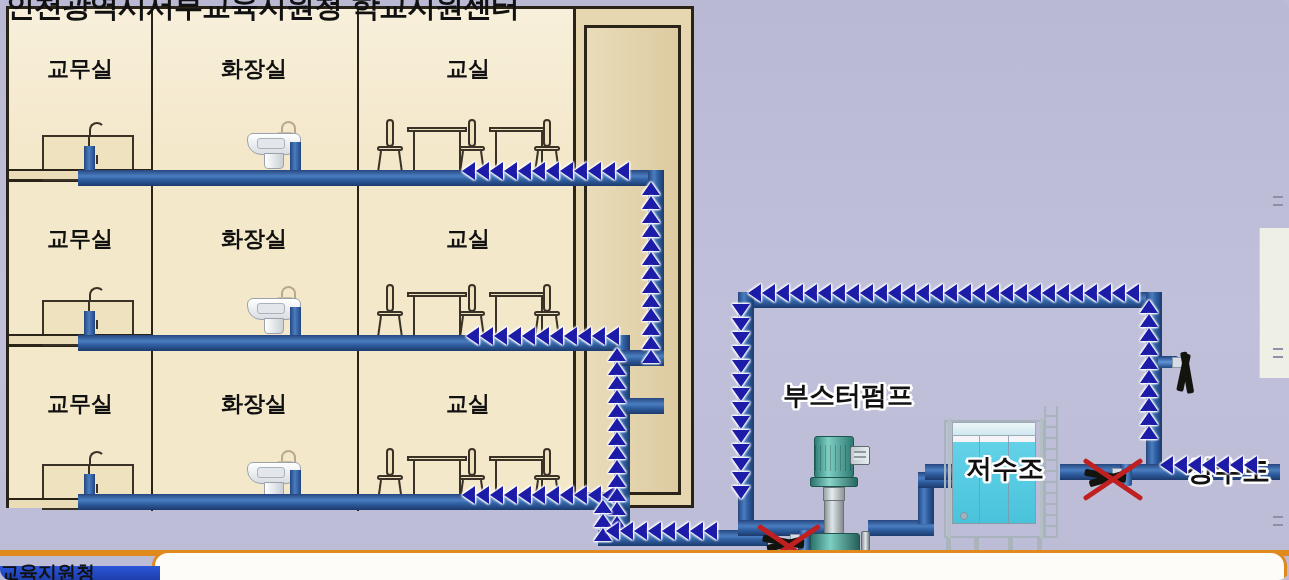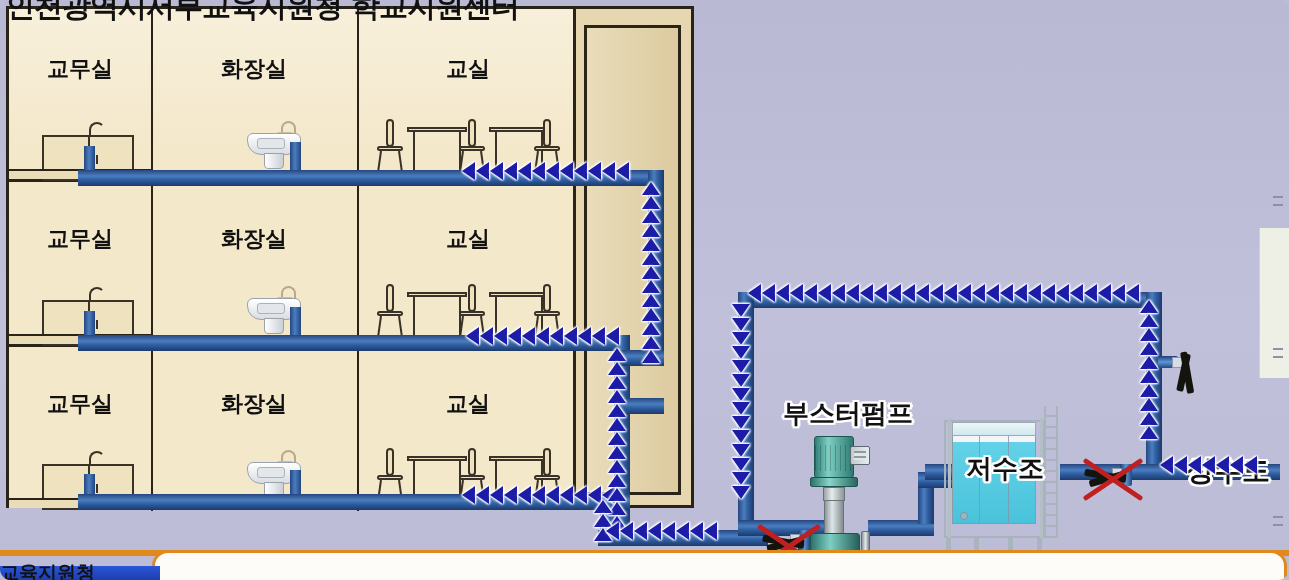--- a/index.html
+++ b/index.html
@@ -844,21 +844,21 @@
   <div class="arrows h" style="left:1160px; top:456px;">
     <i class="chev left"></i>
       <i class="chev left"></i>
       <i class="chev left"></i>
       <i class="chev left"></i>
     <i class="chev left"></i>
       <i class="chev left"></i>
       <i class="chev left"></i>
   </div>
 
-  <div class="outline-label" style="left:783px; top:396px;">부스터펌프</div>
+  <div class="outline-label" style="left:783px; top:378px;">부스터펌프</div>
   <div class="outline-label" style="left:966px; top:451px; z-index:28;">저수조</div>
   <div class="outline-label" style="left:1186px; top:452px; font-size:28px; z-index:19; color:#111;">상수도</div>
 
   <div class="pump" style="left:800px; top:436px; width:72px; height:124px;">
     <div class="motor"></div>
     <div class="jbox"></div>
     <div class="cap"></div>
     <div class="coupl"></div>
     <div class="stack"></div>
     <div class="base"></div>

